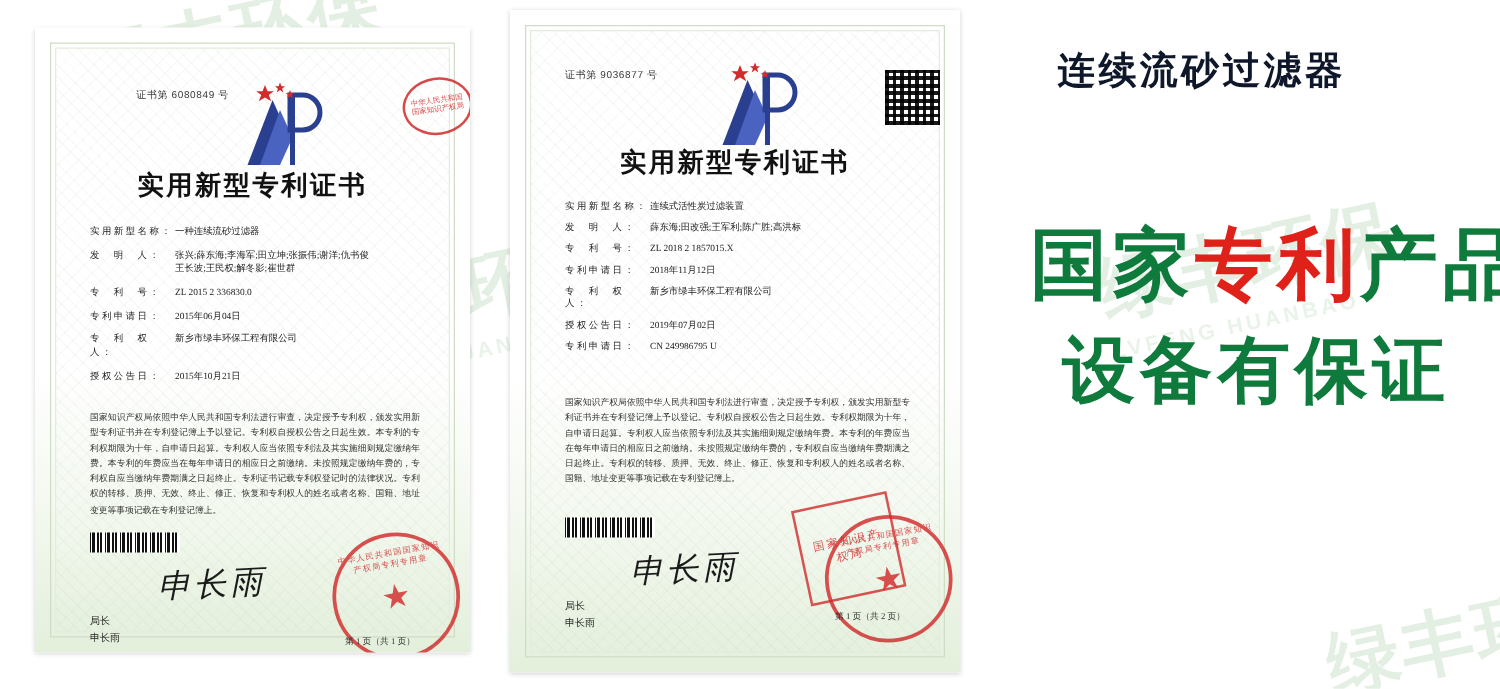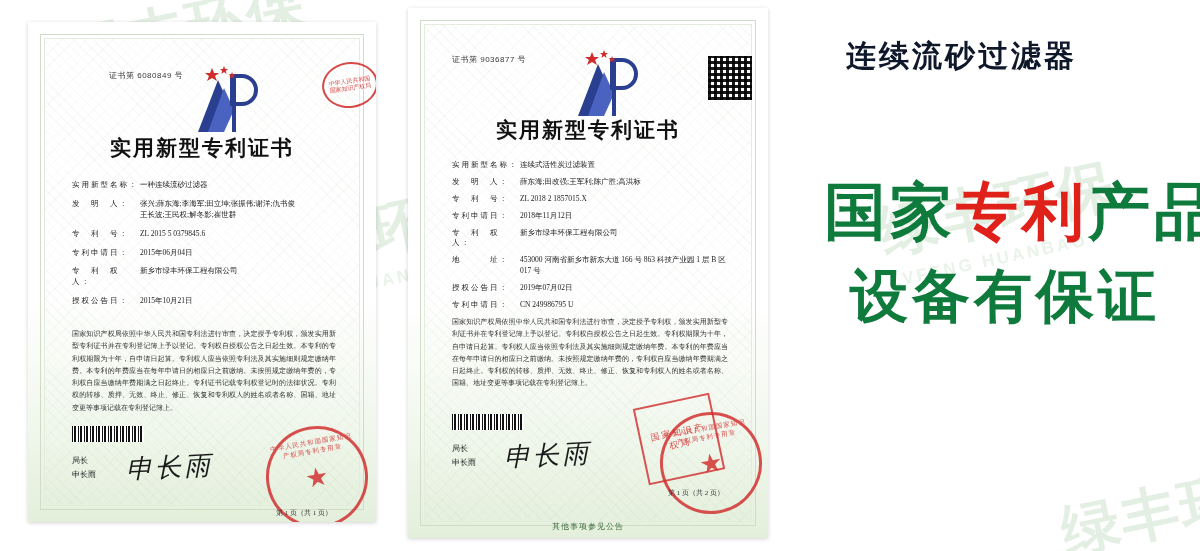--- a/index.html
+++ b/index.html
@@ -119,21 +119,21 @@
   #cert-right .body-text{top:308px;}
 
   
   .barcode{
     position:absolute;height:16px;width:72px;
     background:repeating-linear-gradient(90deg,#111 0 1px,#fff 1px 2px,#111 2px 4px,#fff 4px 6px);
   }
   #cert-left .barcode{left:44px;top:404px;}
   #cert-right .barcode{left:44px;top:406px;}
 
-  .sign-block{position:absolute;font-size:8px;color:#222;line-height:1.7;font-family:"Liberation Serif", serif;}
+  .sign-block{position:absolute;font-size:8px;color:#222;line-height:1.7;font-family:"Liberation Serif", serif;margin-top:36px;}
   #cert-left .sign-block{left:44px;top:432px;}
   #cert-right .sign-block{left:44px;top:434px;}
 
   .signature{
     position:absolute;
     font-family:"Liberation Serif", serif;
     font-size:26px;color:#1b1b1b;font-style:italic;letter-spacing:3px;
     transform:rotate(-3deg);
   }
   #cert-left .signature{left:98px;top:428px;}
@@ -253,21 +253,21 @@
           <span class="lbl">实用新型名称：</span>
           <span class="val">一种连续流砂过滤器</span>
         </div>
       <div class="field">
           <span class="lbl">发　明　人：</span>
           <span class="val" style="white-space:pre-line">张兴;薛东海;李海军;田立坤;张振伟;谢洋;仇书俊
 王长波;王民权;解冬影;崔世群</span>
         </div>
       <div class="field">
           <span class="lbl">专　利　号：</span>
-          <span class="val">ZL 2015 5 0379845.6</span>
+          <span class="val">ZL 2015 2 336830.0</span>
         </div>
       <div class="field">
           <span class="lbl">专利申请日：</span>
           <span class="val">2015年06月04日</span>
         </div>
       <div class="field">
           <span class="lbl">专　利　权　人：</span>
           <span class="val">新乡市绿丰环保工程有限公司</span>
         </div>
       <div class="field">
@@ -334,24 +334,20 @@
         </div>
       <div class="field tight">
           <span class="lbl">专利申请日：</span>
           <span class="val">2018年11月12日</span>
         </div>
       <div class="field tight">
           <span class="lbl">专　利　权　人：</span>
           <span class="val">新乡市绿丰环保工程有限公司</span>
         </div>
       <div class="field tight">
-          <span class="lbl">地　　　址：</span>
-          <span class="val">453000 河南省新乡市新东大道 166 号 863 科技产业园 1 层 B 区 017 号</span>
-        </div>
-      <div class="field tight">
           <span class="lbl">授权公告日：</span>
           <span class="val">2019年07月02日</span>
         </div>
       <div class="field tight">
           <span class="lbl">专利申请日：</span>
           <span class="val">CN 249986795 U</span>
         </div>
     </div>
 
     <div class="body-text">国家知识产权局依照中华人民共和国专利法进行审查，决定授予专利权，颁发实用新型专利证书并在专利登记簿上予以登记。专利权自授权公告之日起生效。专利权期限为十年，自申请日起算。专利权人应当依照专利法及其实施细则规定缴纳年费。本专利的年费应当在每年申请日的相应日之前缴纳。未按照规定缴纳年费的，专利权自应当缴纳年费期满之日起终止。专利权的转移、质押、无效、终止、修正、恢复和专利权人的姓名或者名称、国籍、地址变更等事项记载在专利登记簿上。</div>
@@ -365,21 +361,20 @@
     <div class="signature">申长雨</div>
 
     <div class="square-seal">国家知识产权局</div>
 
     <div class="round-seal">
       <span class="ring-text">中华人民共和国国家知识产权局专利专用章</span>
       <span class="star">★</span>
     </div>
 
     <div class="page-foot">第 1 页（共 2 页）</div>
-    <div class="cert-bottom-note">其他事项参见公告</div>
   </div>
 
   <div class="panel">
     <div class="panel-sub">连续流砂过滤器</div>
 
     <div class="headline">
       <span class="g">国家</span><span class="r">专利</span><span class="g">产品</span>
     </div>
 
     <div class="headline2">设备有保证</div>

